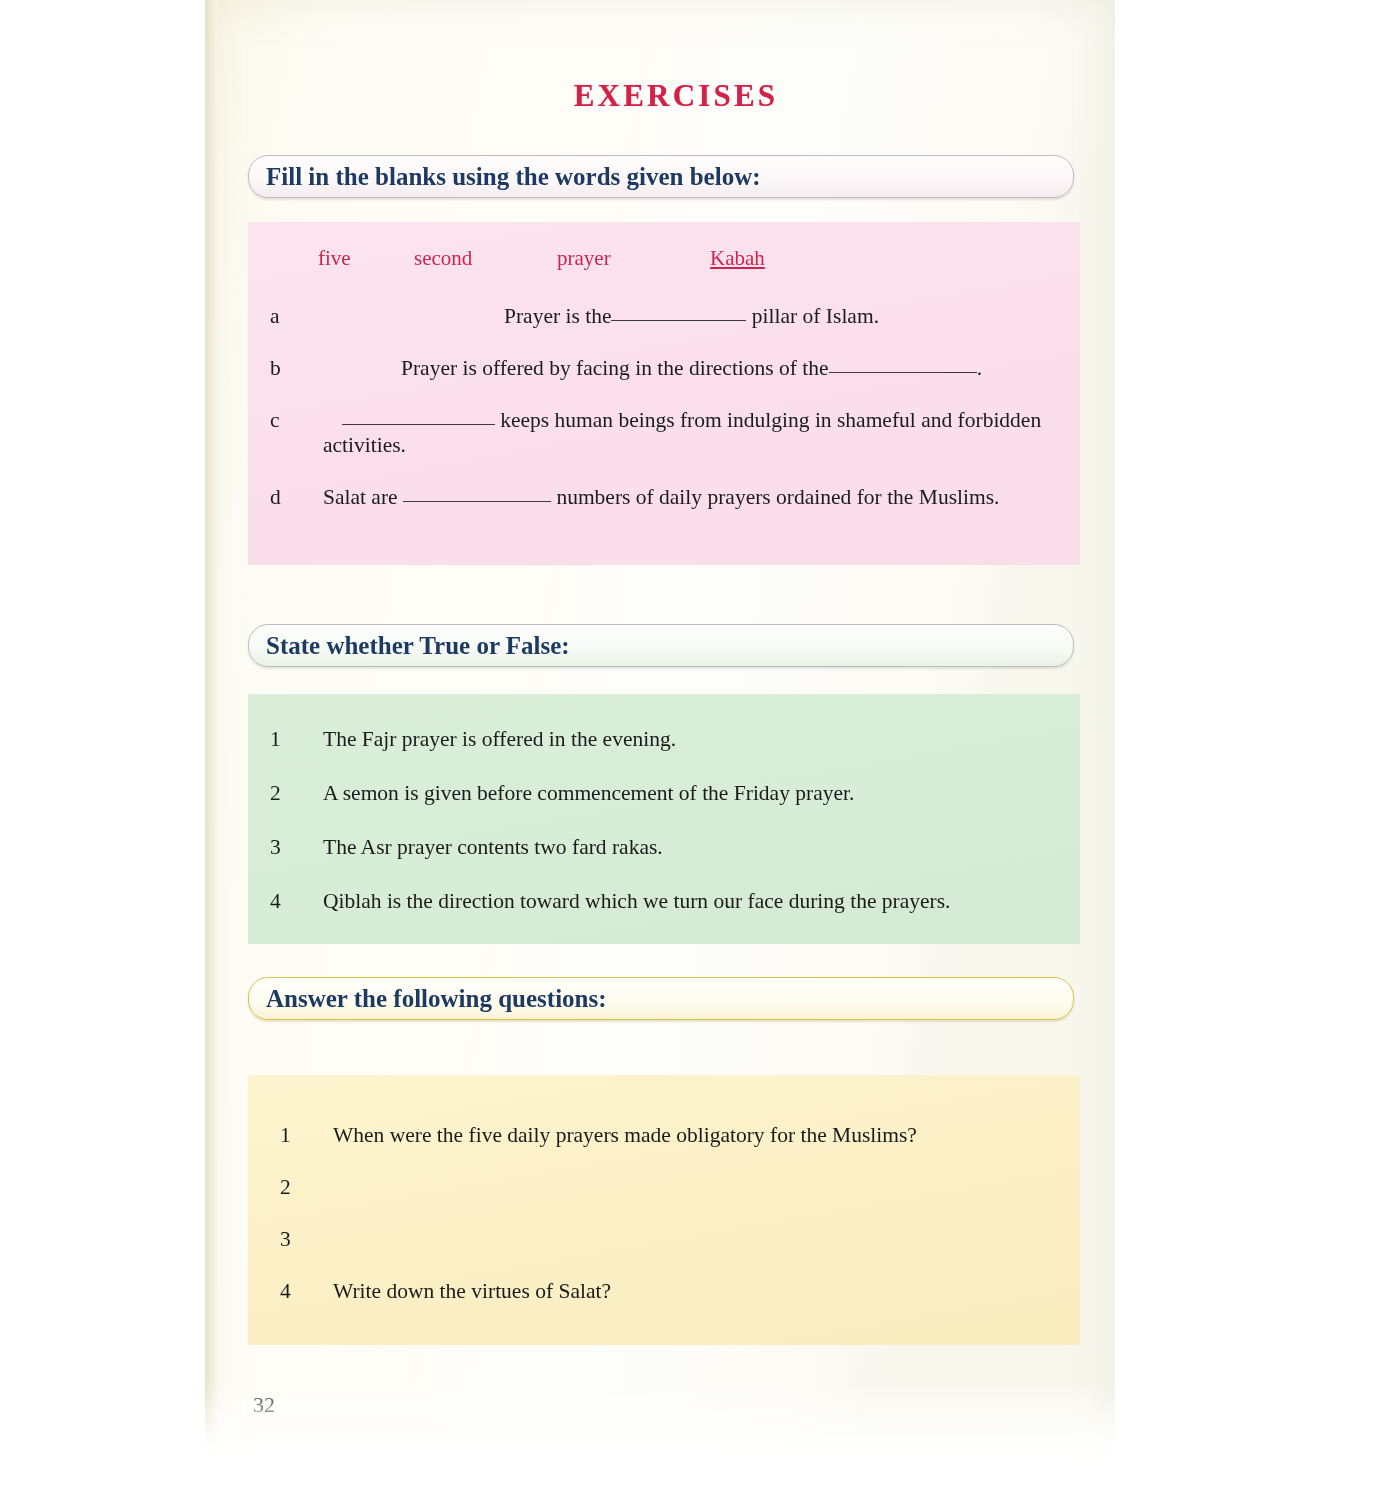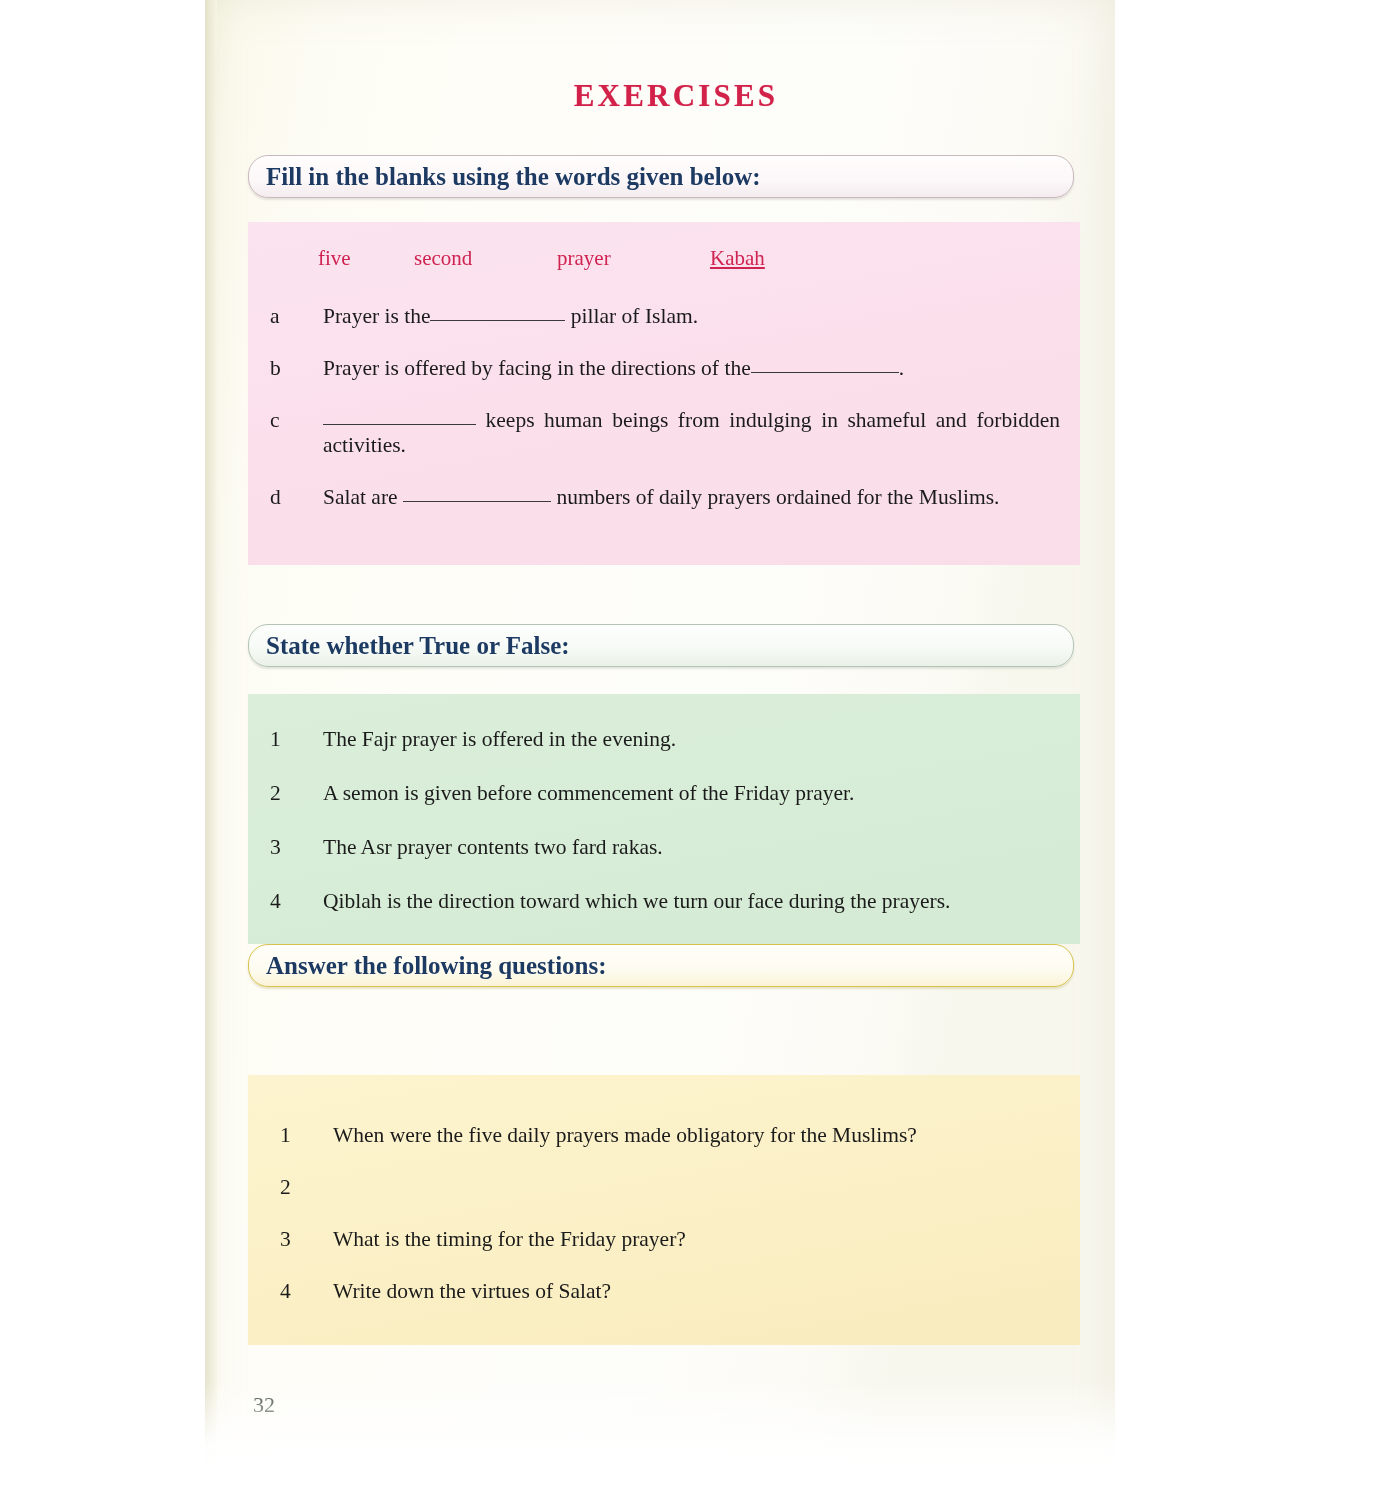--- a/index.html
+++ b/index.html
@@ -93,21 +93,21 @@
     background: linear-gradient(180deg,#fffdfd 0%,#fcf7f8 60%,#f4ecef 100%);
     box-shadow: 0 2px 2px rgba(150,130,135,0.22);
   }
   #heading-truefalse {
     top: 624px;
     border: 1.6px solid #b4c4b4;
     background: linear-gradient(180deg,#fdfefd 0%,#f6faf5 60%,#eaf1e8 100%);
     box-shadow: 0 2px 2px rgba(130,150,130,0.22);
   }
   #heading-answer {
-    top: 944px;
+    top: 977px;
     border: 1.8px solid #d8c24e;
     background: linear-gradient(180deg,#fffefa 0%,#fefcf0 60%,#faf3d8 100%);
     box-shadow: 0 2px 2px rgba(170,150,60,0.25);
   }
 
   
   .panel {
     position: absolute;
     left: 248px;
     width: 832px;
@@ -157,21 +157,21 @@
     width: 53px;
     flex: 0 0 53px;
     text-align: left;
   }
   .q-text {
     display: block;
   }
 
   
   #panel-fill .q-row { left: 22px; width: 790px; }
-  #panel-fill .q-text { width: 737px; }
+  #panel-fill .q-text { width: 737px; text-align: center; }
 
   .blank {
     display: inline-block;
     border-bottom: 1.6px solid #3a3a3a;
     vertical-align: 2px;
   }
   .blank.w1 { width: 135px; }
   .blank.w2 { width: 148px; }
   .blank.w3 { width: 153px; }
   .blank.w4 { width: 148px; }
@@ -277,21 +277,20 @@
 <div class="panel" id="panel-answer">
   <div class="q-row" style="top:48px;">
     <span class="q-marker">1</span>
     <span class="q-text">When were the five daily prayers made obligatory for the Muslims?</span>
   </div>
   <div class="q-row" style="top:100px;">
     <span class="q-marker">2</span>
   </div>
   <div class="q-row" style="top:152px;">
     <span class="q-marker">3</span>
-    <span class="q-text">What is the timing for the Friday prayer?</span>
   </div>
   <div class="q-row" style="top:204px;">
     <span class="q-marker">4</span>
     <span class="q-text">Write down the virtues of Salat?</span>
   </div>
 </div>
 
 <div id="page-number">32</div>
 
 <div id="page-bottom-fade"></div>

